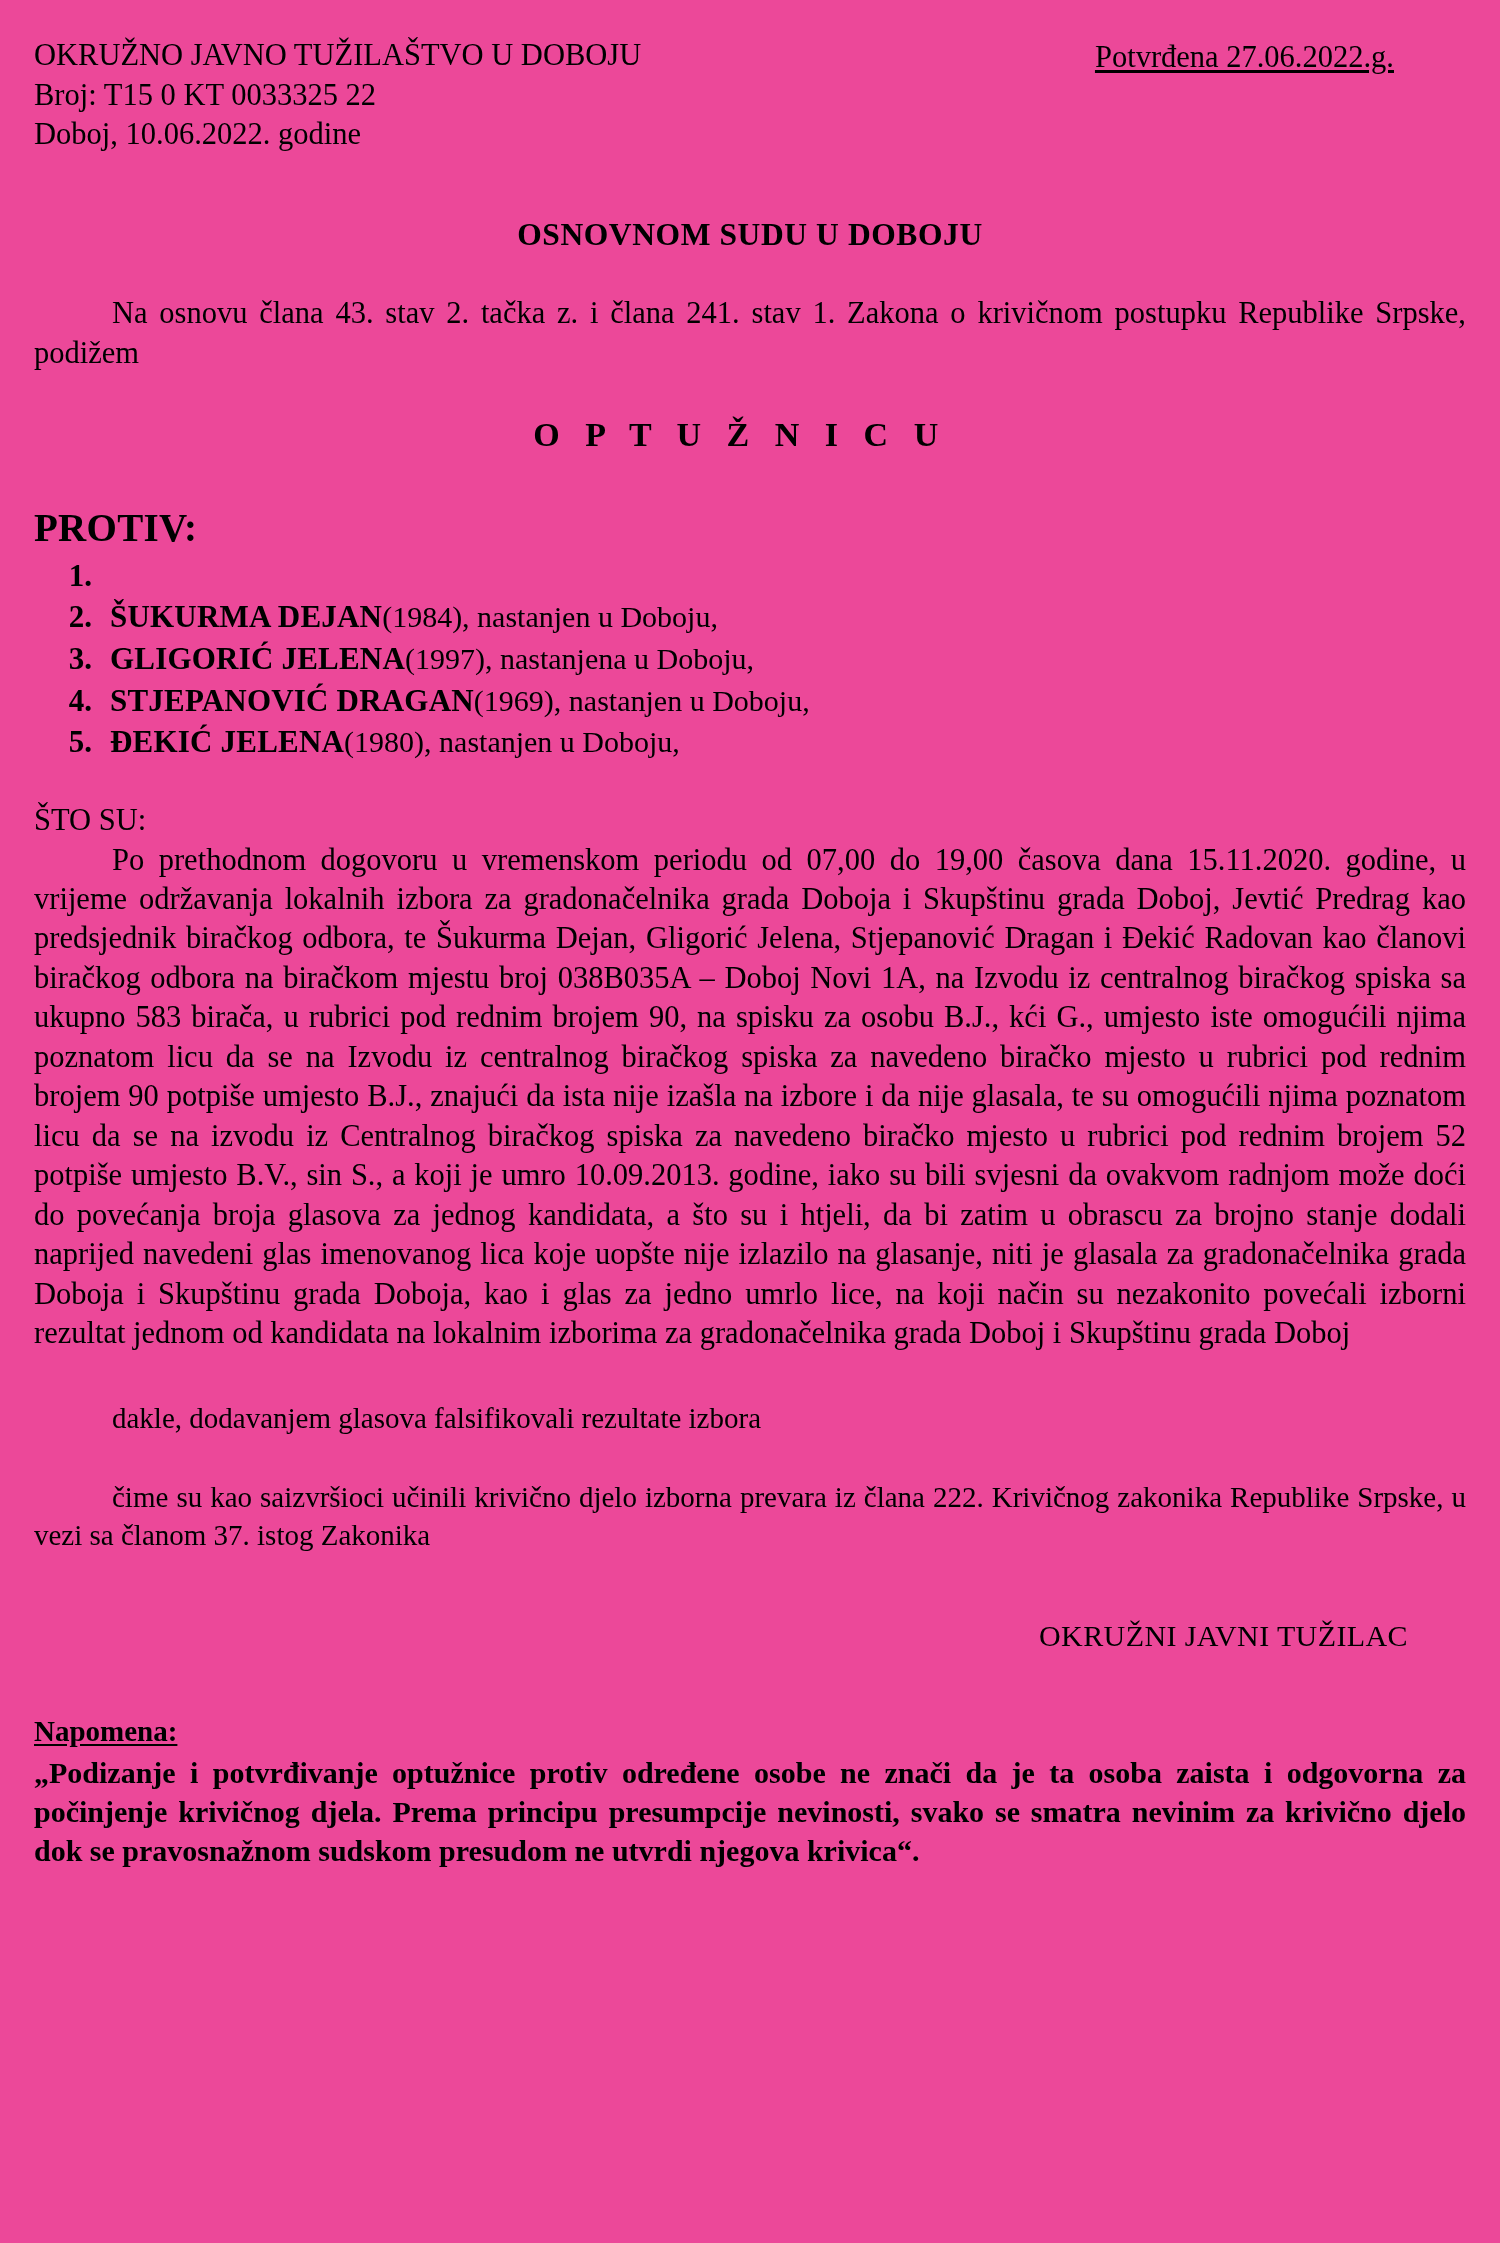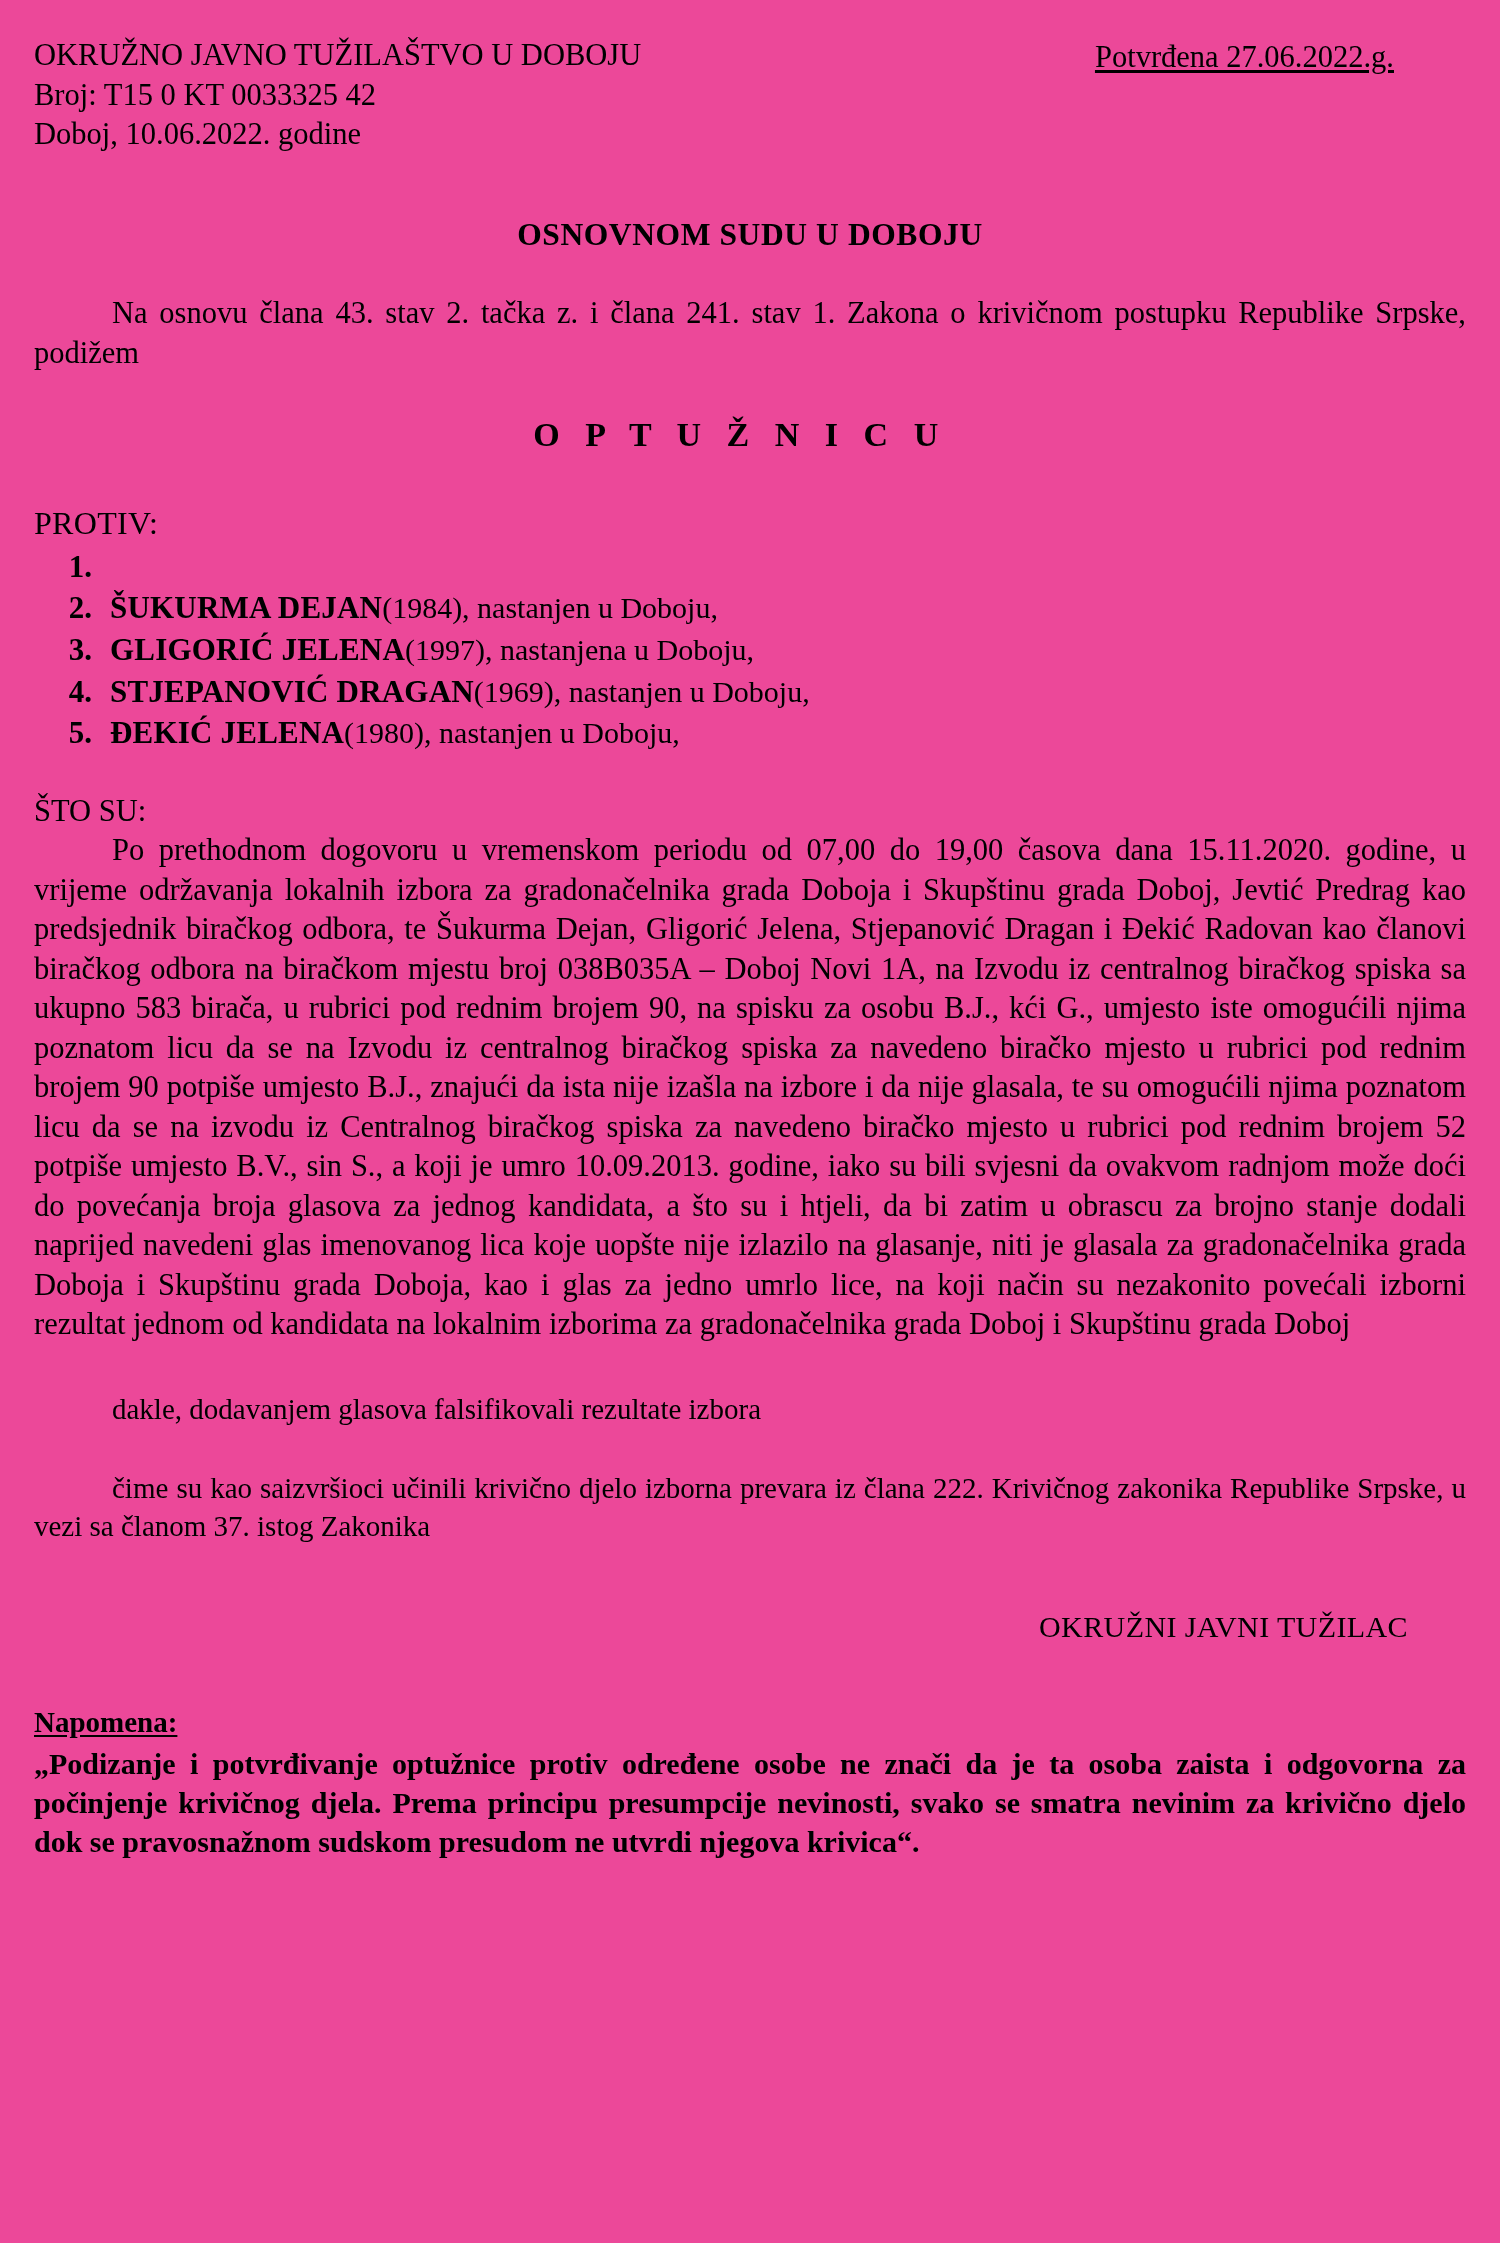--- a/index.html
+++ b/index.html
@@ -67,22 +67,22 @@
     font-weight: bold;
     font-size: 34px;
     letter-spacing: 8.5px;
     margin-top: 40px;
     padding-right: 20px;
   }
 
   
   .protiv-label {
     margin-top: 46px;
-    font-weight: normal;
-    font-size: 32px;
+    font-weight: bold;
+    font-size: 39px;
     letter-spacing: 0.3px;
   }
   ol.defendants {
     list-style: none;
     margin: 2px 0 0 0;
     padding: 0;
   }
   ol.defendants li {
     display: flex;
     align-items: baseline;
@@ -155,21 +155,21 @@
 </style>
 </head>
 <body>
 
 <div class="page">
   <div class="doc">
 
     <div class="header-row">
       <div class="header-left">
         <div>OKRUŽNO JAVNO TUŽILAŠTVO U DOBOJU</div>
-        <div>Broj: T15 0 KT 0033325 42</div>
+        <div>Broj: T15 0 KT 0033325 22</div>
         <div>Doboj, 10.06.2022. godine</div>
       </div>
       <div class="header-right">
         <span class="underlined">Potvrđena 27.06.2022.g.</span>
       </div>
     </div>
 
     <div class="court-title">OSNOVNOM SUDU U DOBOJU</div>
 
     <div class="intro">Na osnovu člana 43. stav 2. tačka z. i člana 241. stav 1. Zakona o krivičnom postupku Republike Srpske, podižem</div>

